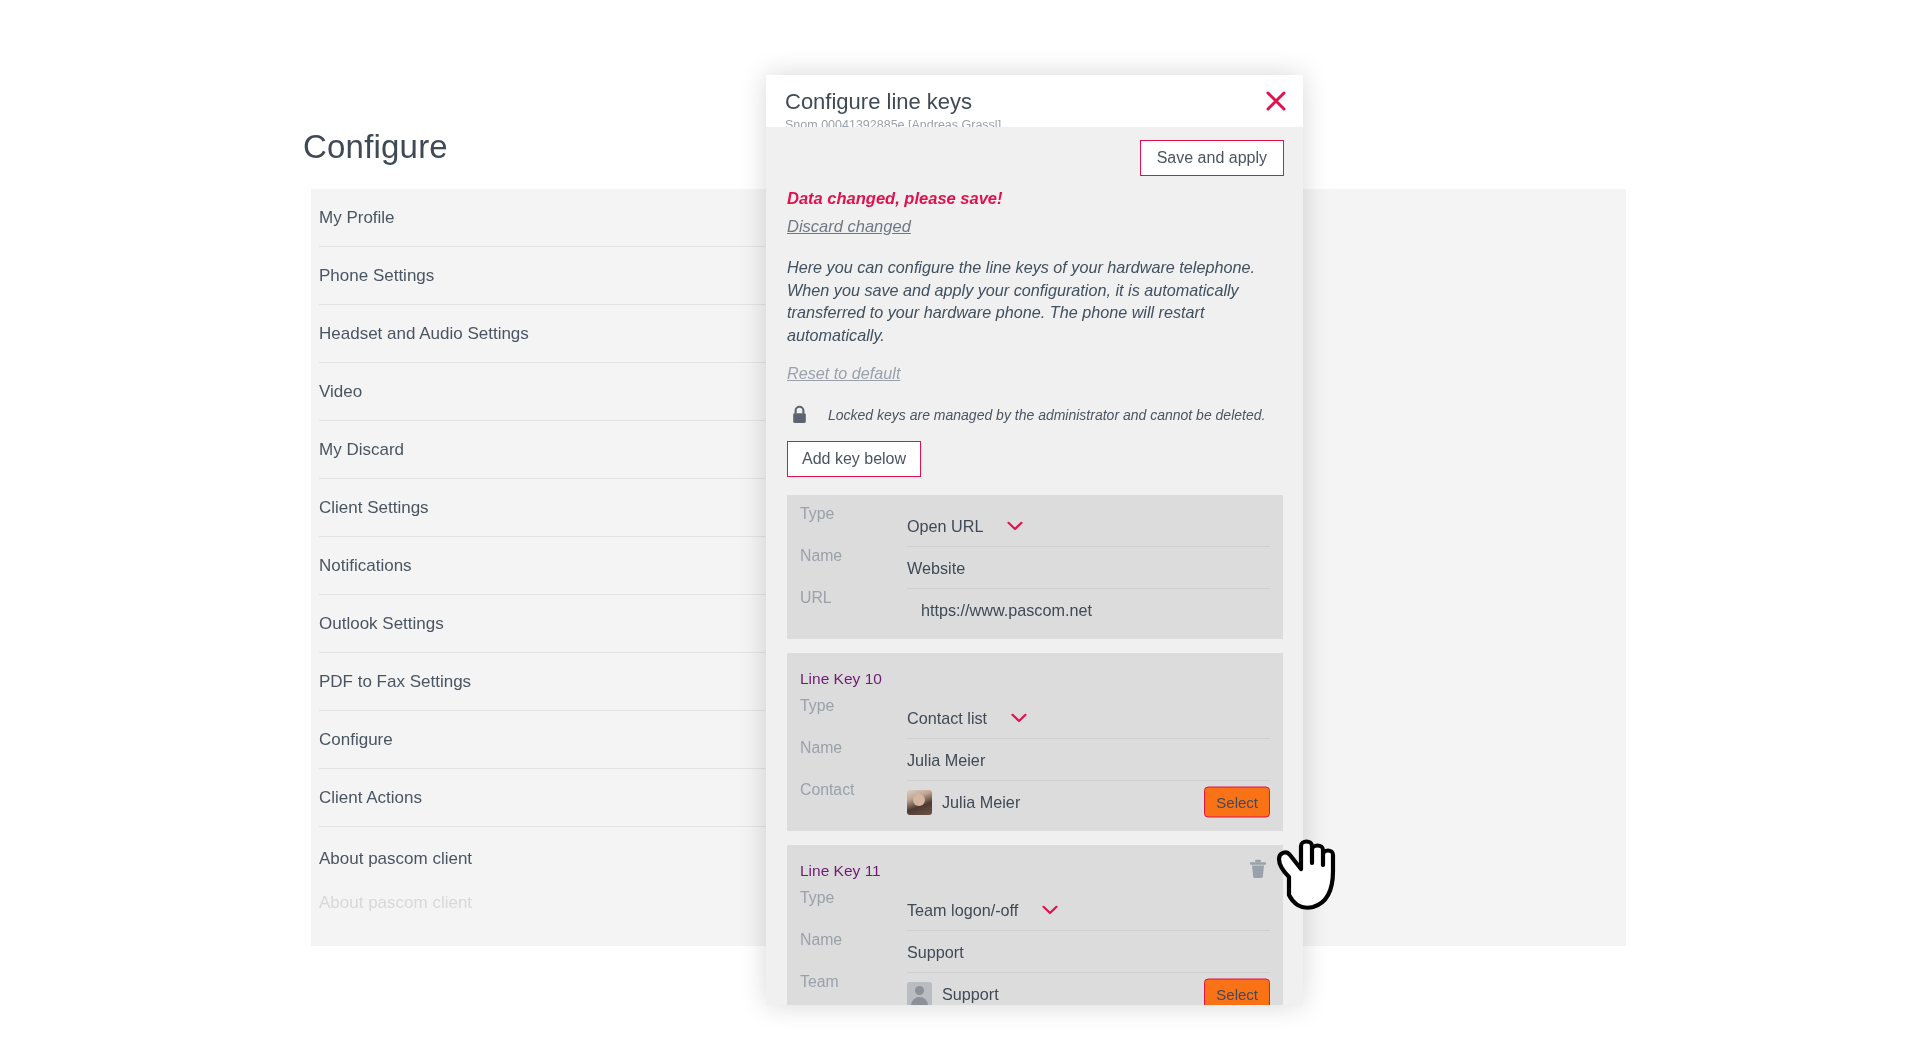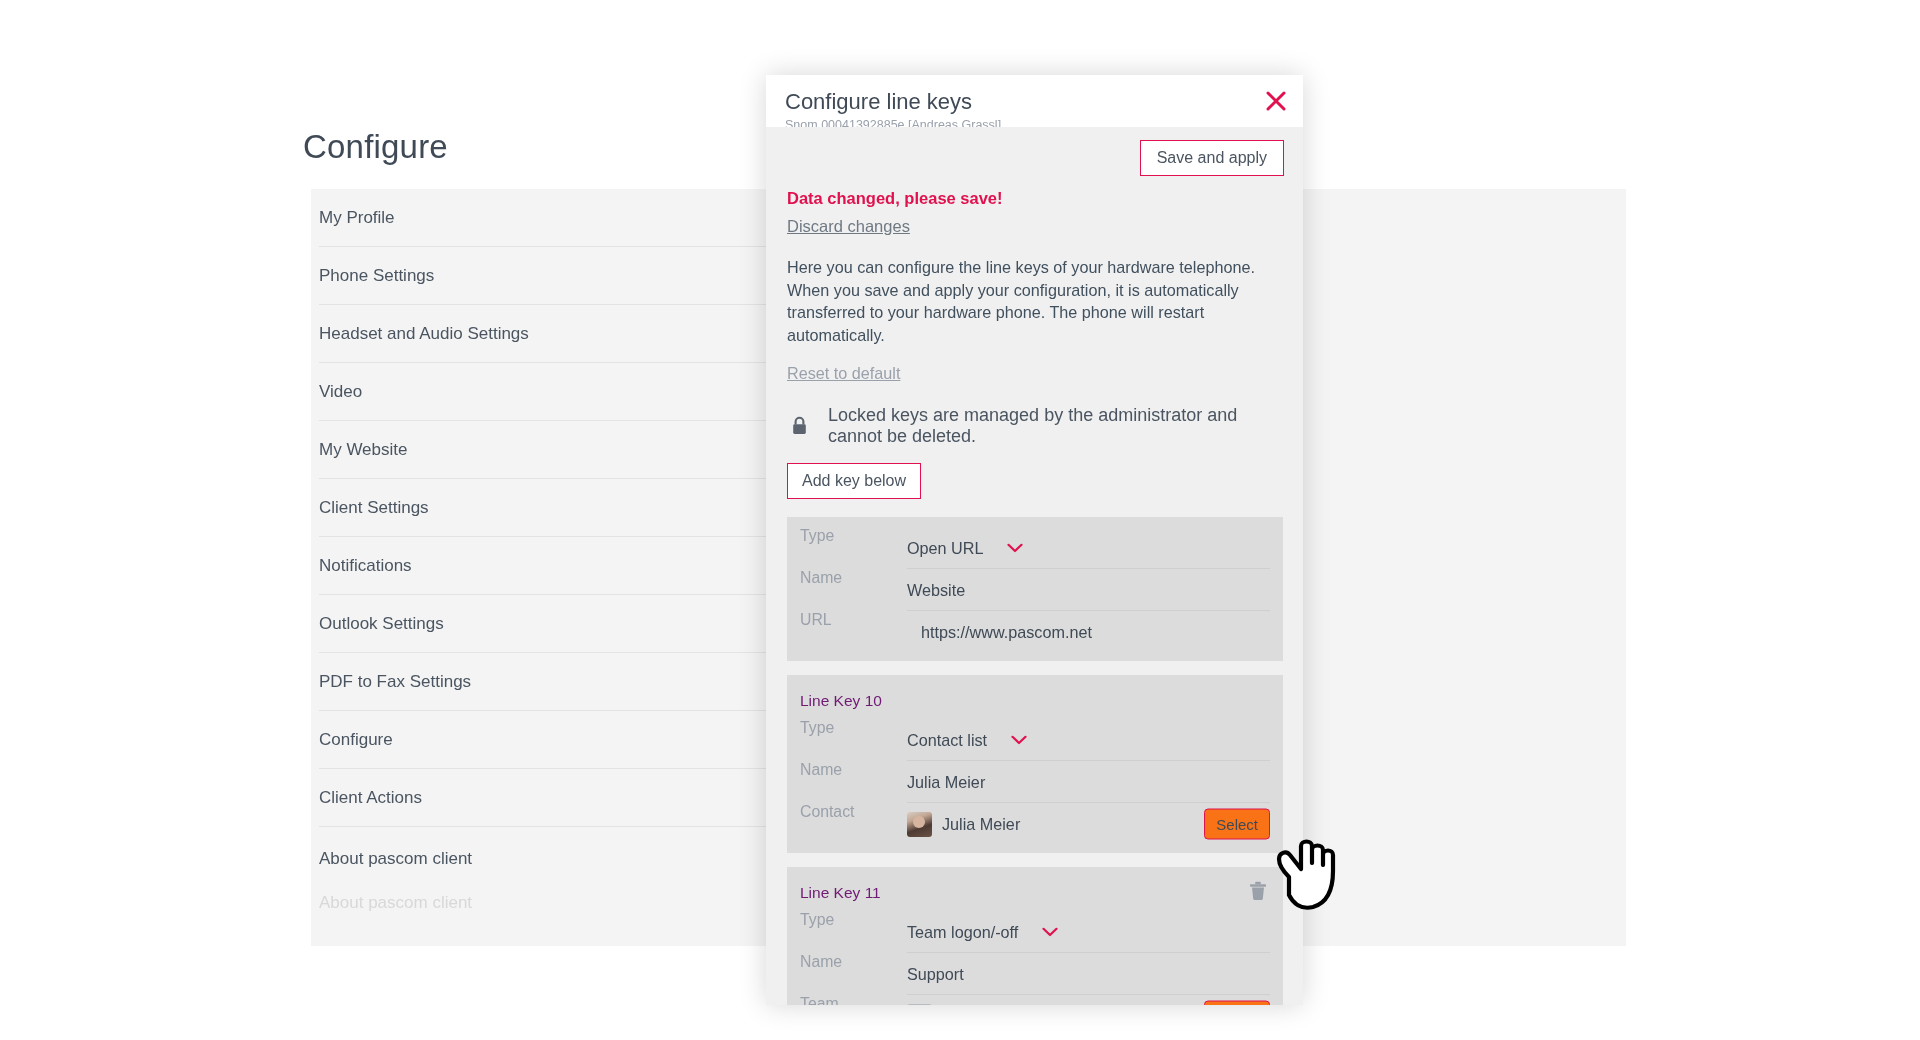--- a/index.html
+++ b/index.html
@@ -155,20 +155,21 @@
     font-size: 16px;
     padding: 9px 16px;
     cursor: pointer;
     font-family: "Liberation Sans", sans-serif;
     line-height: 1;
   }
   .save-row .btn-outline { margin-top: 13px; }
 
   .notice-block {
     padding: 0 20px 0 21px;
+    font-style: italic;
   }
 
   .notice-alert {
     color: #e0114e;
     font-size: 16.5px;
     font-weight: 700;
     line-height: 22px;
   }
 
   .link-underline {
@@ -202,21 +203,21 @@
     align-items: center;
     margin-top: 22px;
   }
   .lock-icon {
     width: 17px;
     height: 20px;
     margin-left: 4px;
     flex: 0 0 auto;
   }
   .locked-text {
-    font-size: 18px;
+    font-size: 14px;
     color: #4a5561;
     margin-left: 20px;
   }
 
   .add-key-row {
     padding: 0 20px 0 21px;
     margin-top: 16px;
     margin-bottom: 18px;
   }
   .add-key-row .btn-outline { font-size: 16px; padding: 9px 14px; }
@@ -366,21 +367,21 @@
         <div class="settings-item has-divider">
           <span class="label">Phone Settings</span>
         </div>
         <div class="settings-item has-divider">
           <span class="label">Headset and Audio Settings</span>
         </div>
         <div class="settings-item has-divider">
           <span class="label">Video</span>
         </div>
         <div class="settings-item has-divider">
-          <span class="label">My Website</span>
+          <span class="label">My Discard</span>
         </div>
         <div class="settings-item has-divider">
           <span class="label">Client Settings</span>
         </div>
         <div class="settings-item has-divider">
           <span class="label">Notifications</span>
         </div>
         <div class="settings-item has-divider">
           <span class="label">Outlook Settings</span>
         </div>
@@ -419,21 +420,21 @@
     </div>
 
     <div class="modal-body">
 
       <div class="save-row">
         <button class="btn-outline">Save and apply</button>
       </div>
 
       <div class="notice-block">
         <div class="notice-alert">Data changed, please save!</div>
-        <a class="link-underline">Discard changes</a>
+        <a class="link-underline">Discard changed</a>
         <div class="desc-text">Here you can configure the line keys of your hardware telephone. When you save and apply your configuration, it is automatically transferred to your hardware phone. The phone will restart automatically.</div>
         <a class="reset-link">Reset to default</a>
 
         <div class="locked-row">
           <span class="lock-icon">
             <svg width="17" height="20" viewBox="0 0 17 20">
               <path d="M4.6 8.5 V5.7 a3.9 3.9 0 0 1 7.8 0 V8.5" fill="none" stroke="#5c656f" stroke-width="2.1"></path>
               <rect x="2.2" y="8.3" width="12.6" height="9.6" rx="1.4" fill="#5c656f"></rect>
             </svg>
           </span>

